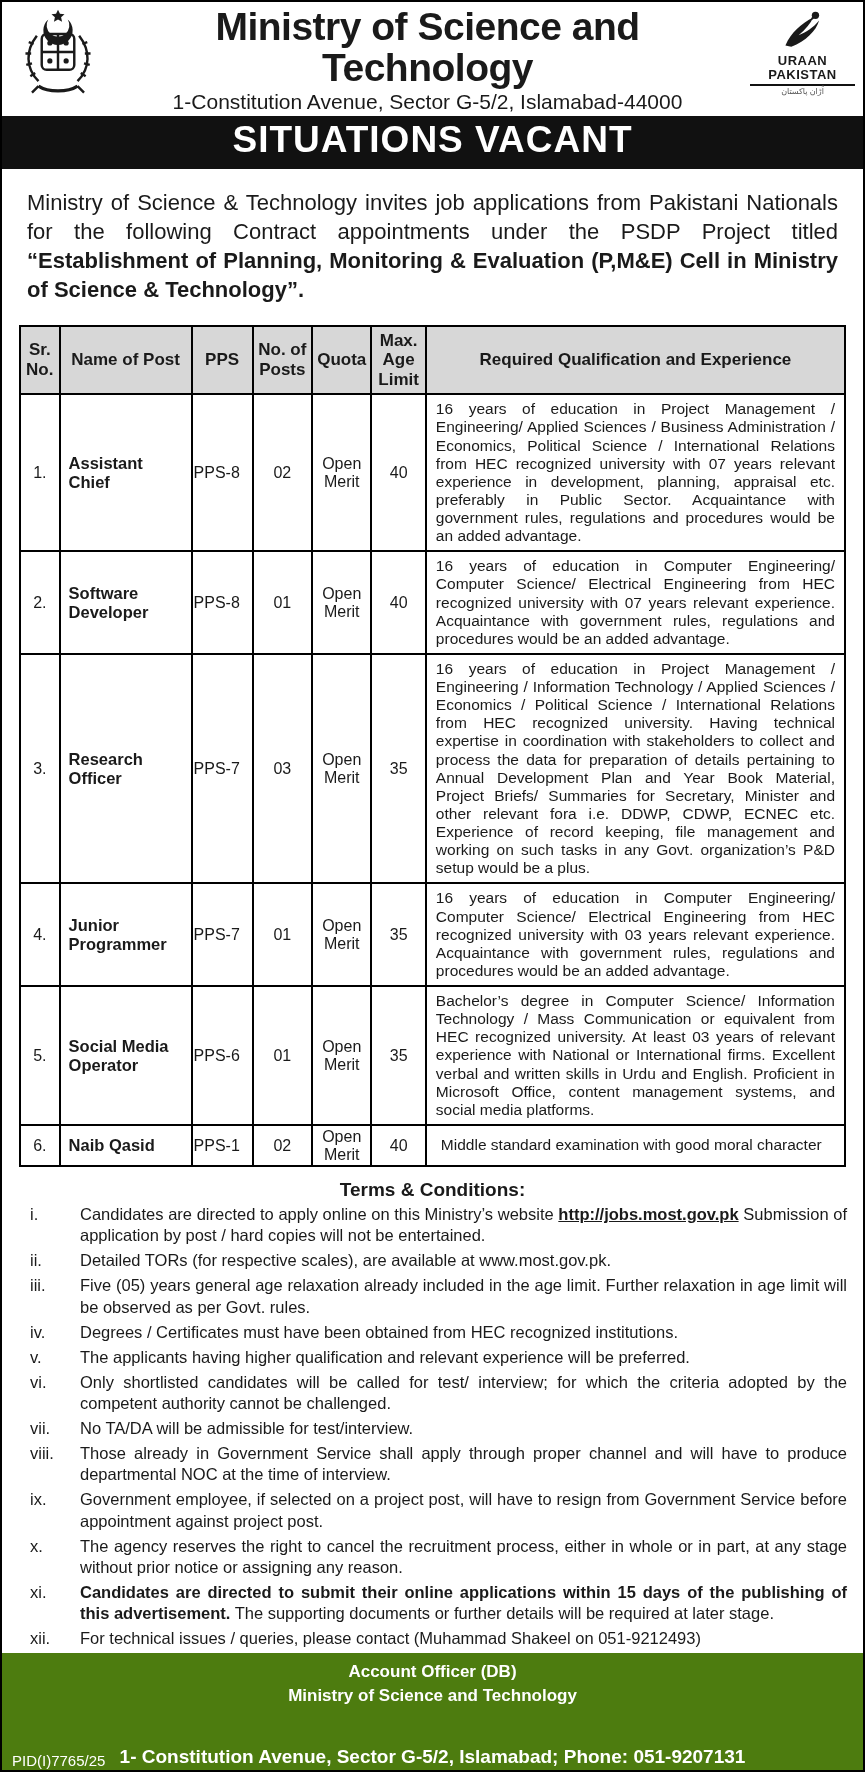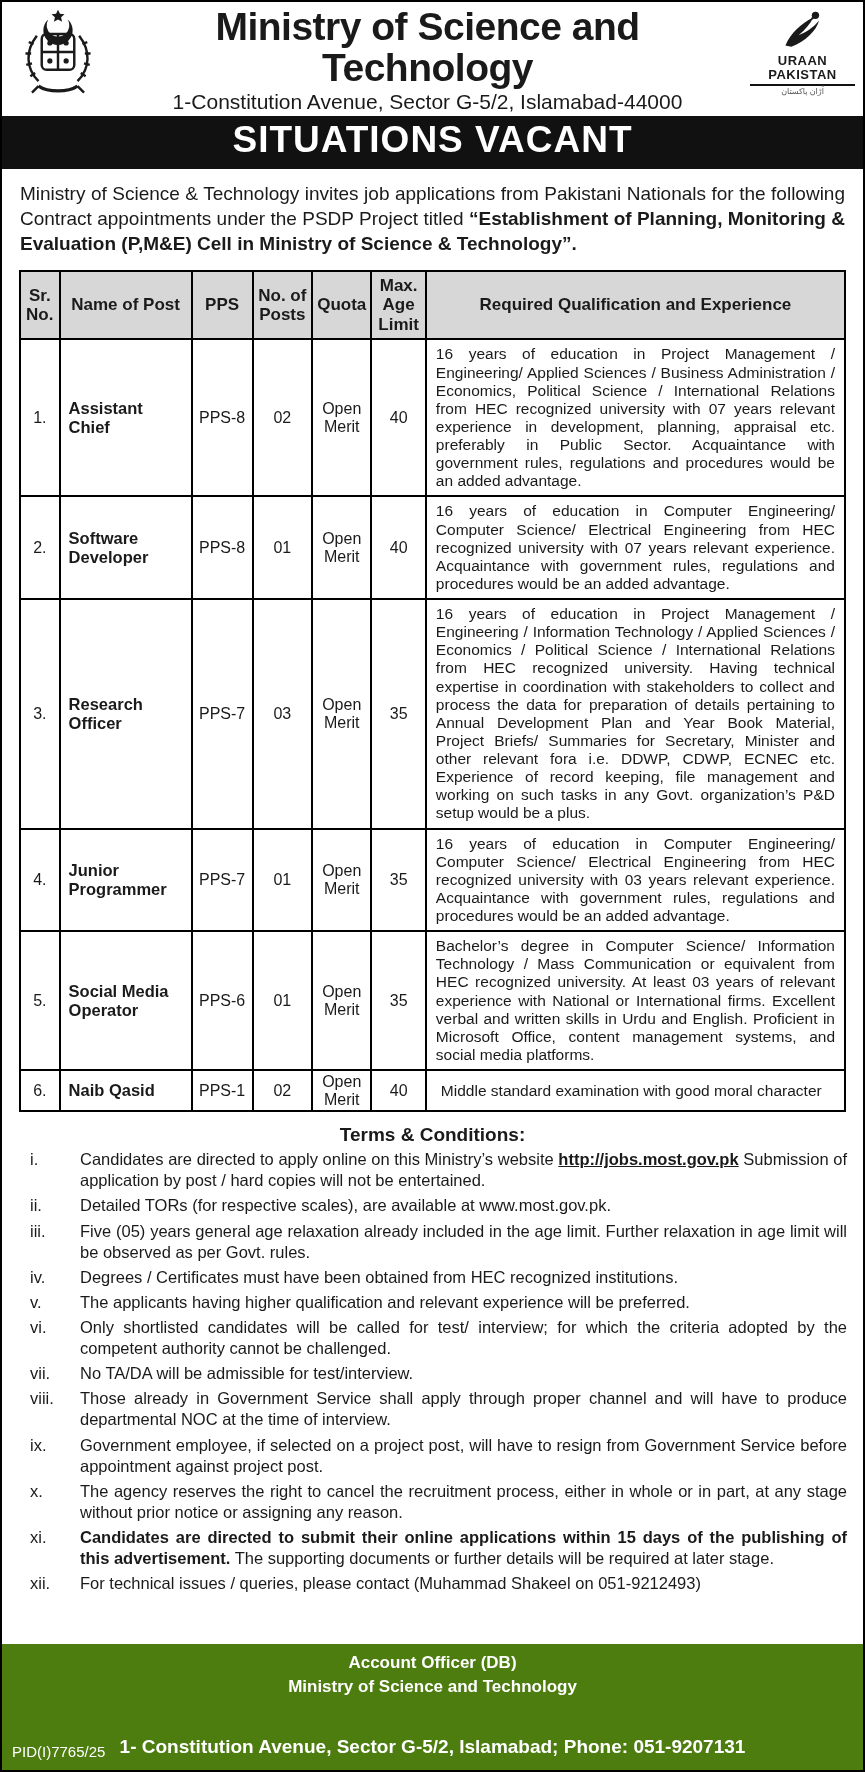--- a/index.html
+++ b/index.html
@@ -21,28 +21,28 @@
   .address-line { font-size:21px; margin-top:1px; }
   .uraan { width:105px; text-align:center; padding-top:4px; }
   .uraan-name { font-weight:bold; font-size:13px; line-height:1.1; letter-spacing:.5px; border-bottom:2px solid #111; padding-bottom:1px; }
   .uraan-urdu { font-size:8px; color:#555; margin-top:1px; }
   
   .banner {
     background:#111; color:#fff; text-align:center; font-weight:bold;
     font-size:37px; letter-spacing:1px; padding:4px 0 8px; line-height:1.1;
   }
   
-  .intro { font-size:19px; line-height:1.32; text-align:justify; padding:8px 14px 6px; margin:4px; }
+  .intro { font-size:22px; line-height:1.32; text-align:justify; padding:8px 14px 6px; margin:11px; }
   
   table.jobs { border-collapse:collapse; width:calc(100% - 34px); margin:4px 17px 6px; }
   table.jobs th, table.jobs td { border:2px solid #000; vertical-align:middle; }
   table.jobs th { background:#d7d7d7; font-size:17px; padding:4px 2px; line-height:1.15; text-align:center; }
   td.c-sr   { width:4.8%;  text-align:center; font-size:16px; }
   td.c-post { width:16%;   font-weight:bold; font-size:16.5px; padding:4px 4px 4px 8px; line-height:1.15; }
-  td.c-pps  { width:7.4%;  text-align:center; font-size:16px;border-radius:11px; }
+  td.c-pps  { width:7.4%;  font-size:16px;border-radius:11px; }
   td.c-posts{ width:7.2%;  text-align:center; font-size:16px; }
   td.c-quota{ width:7.2%;  text-align:center; font-size:16px; line-height:1.1; padding:2px; }
   td.c-age  { width:6.6%;  text-align:center; font-size:16px; }
   td.c-qual { width:50.8%; font-size:15.5px; line-height:1.17; text-align:justify; padding:5px 9px; }
   td.c-qual.short { text-align:left; padding-left:14px; }
   
   .terms { padding:4px 16px 0 16px; }
   .terms-heading { font-size:19px; font-weight:bold; margin:2px 0 3px;text-align:center; }
   .term-row { display:flex; font-size:16.5px; line-height:1.28; margin-bottom:4px; }
   .term-num { width:62px; flex:0 0 62px; padding-left:12px; }

